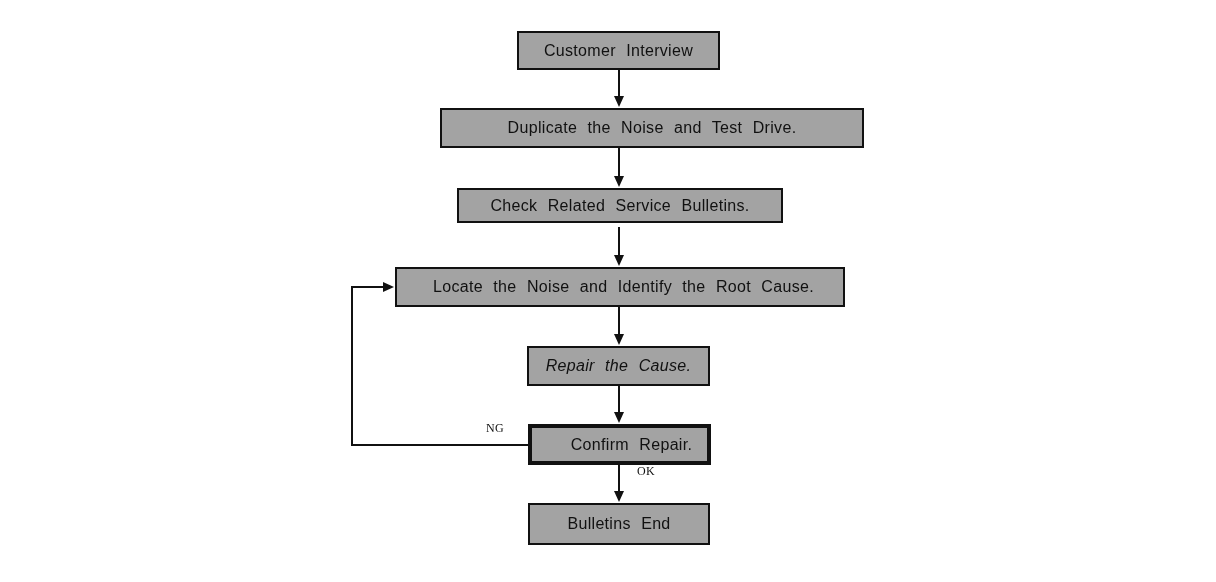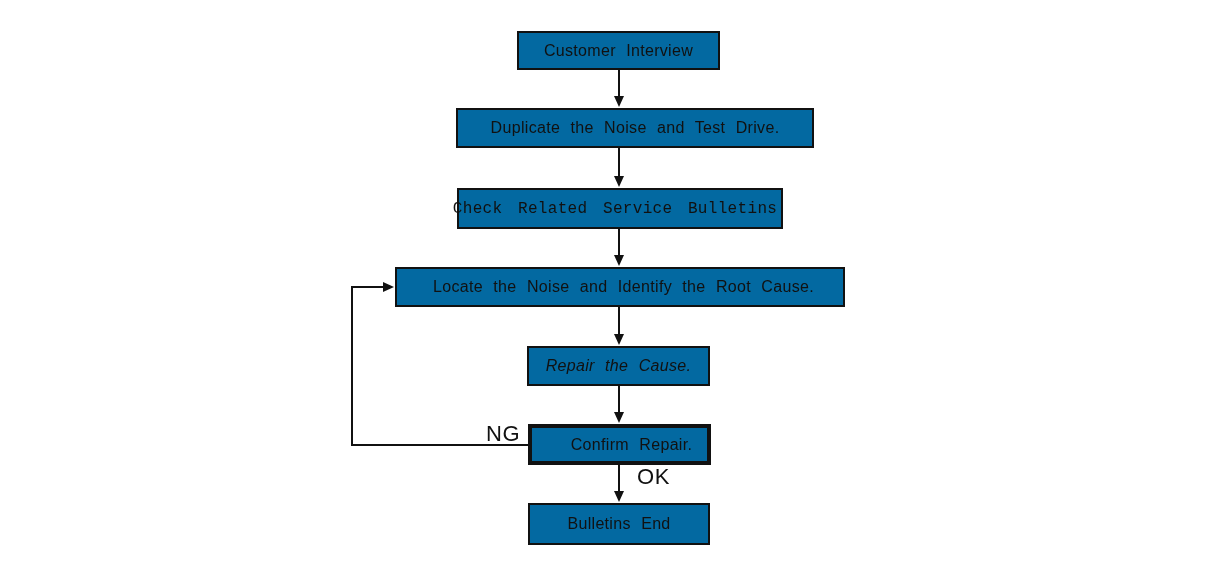--- a/index.html
+++ b/index.html
@@ -11,43 +11,44 @@
     position: relative;
     width: 1216px;
     height: 582px;
     background: #ffffff;
     font-family: "Liberation Sans", "DejaVu Sans", sans-serif;
     overflow: hidden;
   }
   .node {
     position: absolute;
     box-sizing: border-box;
-    background: #0369a1;
+    background: #a3a3a3;
     border: 2px solid #111111;
     color: #111111;
     font-size: 16px;
     letter-spacing: 0.02em;
     word-spacing: 0.35em;
     display: flex;
     align-items: center;
     justify-content: center;
     text-align: left;
     white-space: nowrap;
     z-index: 2;
   }
   .node.bold {
     border-width: 4px;
     padding-left: 24px;
   }
   .edge-label {
     position: absolute;
     color: #111111;
-    font-size: 22px;
+    font-size: 12px;
     letter-spacing: 0.03em;
     z-index: 3;
+    font-family: Liberation Serif, serif;
   }
   #connectors {
     position: absolute;
     left: 0;
     top: 0;
     width: 1216px;
     height: 582px;
     z-index: 1;
     pointer-events: none;
   }
@@ -55,22 +56,22 @@
     stroke: #111111;
     stroke-width: 2;
     fill: none;
   }
   #connectors polygon {
     fill: #111111;
     stroke: none;
   }
   
   #n0 { left: 517px; top: 31px;  width: 203px; height: 39px; }
-  #n1 { left: 440px; top: 108px; width: 358px; height: 40px; margin-left: 16px; }
-  #n2 { left: 457px; top: 188px; width: 326px; height: 41px; font-family: Liberation Mono, monospace; }
+  #n1 { left: 440px; top: 108px; width: 424px; height: 40px; }
+  #n2 { left: 457px; top: 188px; width: 326px; height: 35px; }
   #n3 { left: 395px; top: 267px; width: 450px; height: 40px; padding-left: 7px; }
   #n4 { left: 527px; top: 346px; width: 183px; height: 40px; font-style: italic; }
   #n5 { left: 528px; top: 424px; width: 183px; height: 41px; }
   #n6 { left: 528px; top: 503px; width: 182px; height: 42px; }
   #ng-label { left: 486px; top: 421px; }
   #ok-label { left: 637px; top: 464px; }
 </style>
 </head>
 <body>
 

